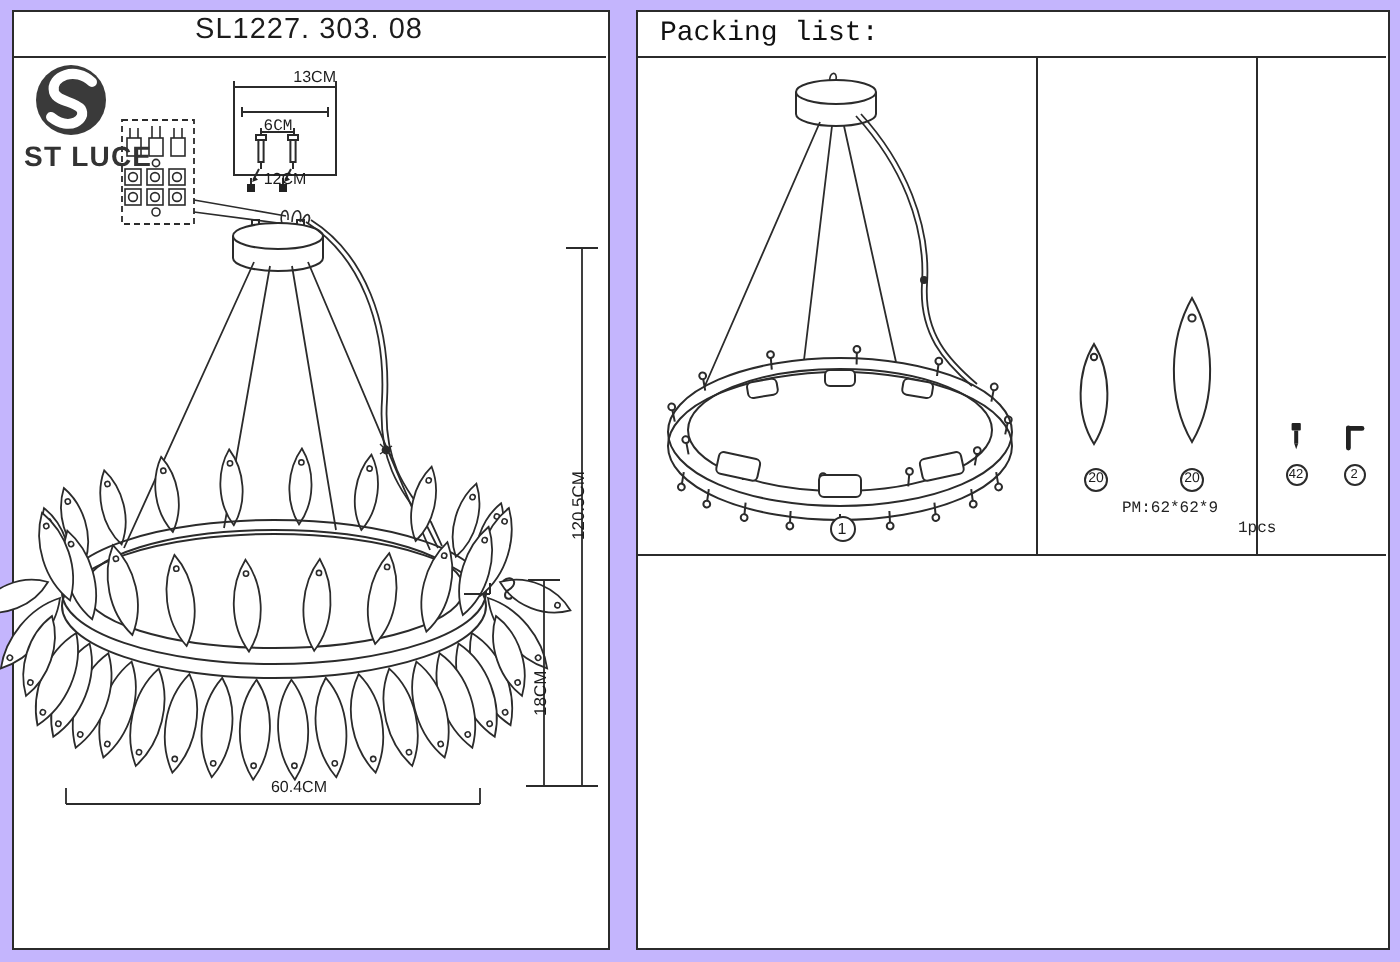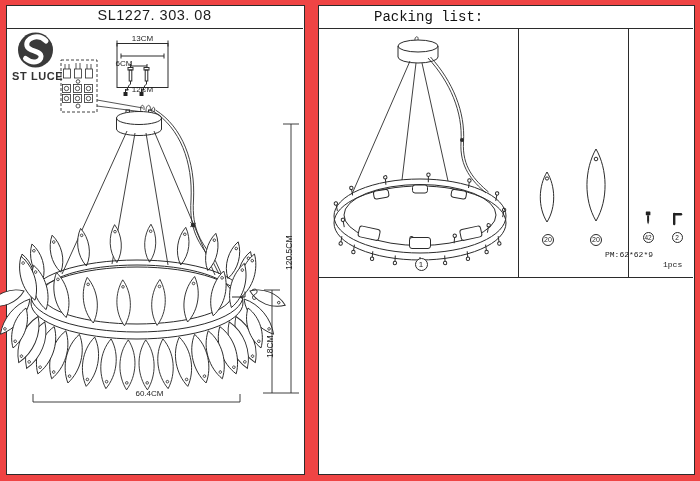--- a/index.html
+++ b/index.html
@@ -1,28 +1,28 @@
 <!DOCTYPE html>
 <html><head>
 <meta charset="utf-8">
 <style>
   html,body{margin:0;padding:0;background:#fff;}
-  .stage{position:relative;width:700px;height:481px;background:#ef4444;overflow:hidden;
+  .stage{position:relative;width:700px;height:481px;background:#c4b5fd;overflow:hidden;
          font-family:"Liberation Sans",sans-serif;color:#1c1c1c;}
   .panel{position:absolute;border:1.2px solid #2b2b2b;background:#fff;}
   .line{position:absolute;background:#2b2b2b;}
   .txt{position:absolute;color:#1c1c1c;white-space:nowrap;}
   .c{text-align:center;}
   .dim{font-size:8px;letter-spacing:0;}
   .vtext{position:absolute;transform:rotate(-90deg);transform-origin:0 0;white-space:nowrap;font-size:8.5px;}
-  .mono{font-family:"Liberation Mono",monospace;margin-left:44px;}
+  .mono{font-family:"Liberation Mono",monospace;}
   .badge{position:absolute;border:1px solid #2b2b2b;border-radius:50%;text-align:center;color:#1c1c1c;background:#fff;box-sizing:border-box;}
   svg{position:absolute;overflow:visible;}
   .model{font-size:14.5px;letter-spacing:.5px;}
-  .brand{font-size:11px;font-weight:bold;letter-spacing:.6px;color:#333;}
+  .brand{font-size:14px;font-weight:bold;letter-spacing:.6px;color:#333;}
   .pl-title{font-size:14px;color:#111;}
   .sm{font-size:8px;color:#222;padding-left:36px;}
 </style>
 </head>
 <body>
 
 <div class="stage">
 
   <div class="panel" style="left:6px;top:5px;width:297px;height:468px;"></div>
   <div class="panel" style="left:318px;top:5px;width:375px;height:468px;"></div>
@@ -440,23 +440,23 @@
       <g stroke="#222" stroke-width="2.4" stroke-linecap="round">
         <path d="M674.2,214.2 H681"></path>
         <path d="M674.2,214 V224"></path>
       </g>
     </g>
   </svg>
 
   <div class="txt model c" style="left:6px;top:7px;width:297px;">SL1227. 303. 08</div>
   <div class="txt brand c" style="left:12px;top:70px;width:47px;">ST LUCE</div>
 
-  <div class="txt dim c" style="left:117px;top:34px;width:51px;">13CM</div>
+  <div class="txt dim c" style="left:117px;top:34px;width:51px;text-align:right;">13CM</div>
   <div class="txt dim c" style="left:121px;top:47px;width:43px;margin-top:38px;">12CM</div>
-  <div class="txt dim c" style="left:112px;top:58.5px;width:24px;">6CM</div>
+  <div class="txt dim c" style="left:127px;top:58.5px;width:24px;font-family:Liberation Mono, monospace;">6CM</div>
 
   <div class="vtext" style="left:284px;top:270px;">120.5CM</div>
   <div class="vtext" style="left:265px;top:358px;">18CM</div>
   <div class="txt dim c" style="left:116px;top:388.5px;width:67px;">60.4CM</div>
 
   <div class="txt mono pl-title" style="left:330px;top:9px;">Packing list:</div>
 
   <div class="badge" style="left:414.5px;top:257.5px;width:13px;height:13px;line-height:11.5px;font-size:8px;">1</div>
   <div class="badge" style="left:542px;top:234px;width:12px;height:12px;line-height:10.5px;font-size:7px;">20</div>
   <div class="badge" style="left:590px;top:234px;width:12px;height:12px;line-height:10.5px;font-size:7px;">20</div>

